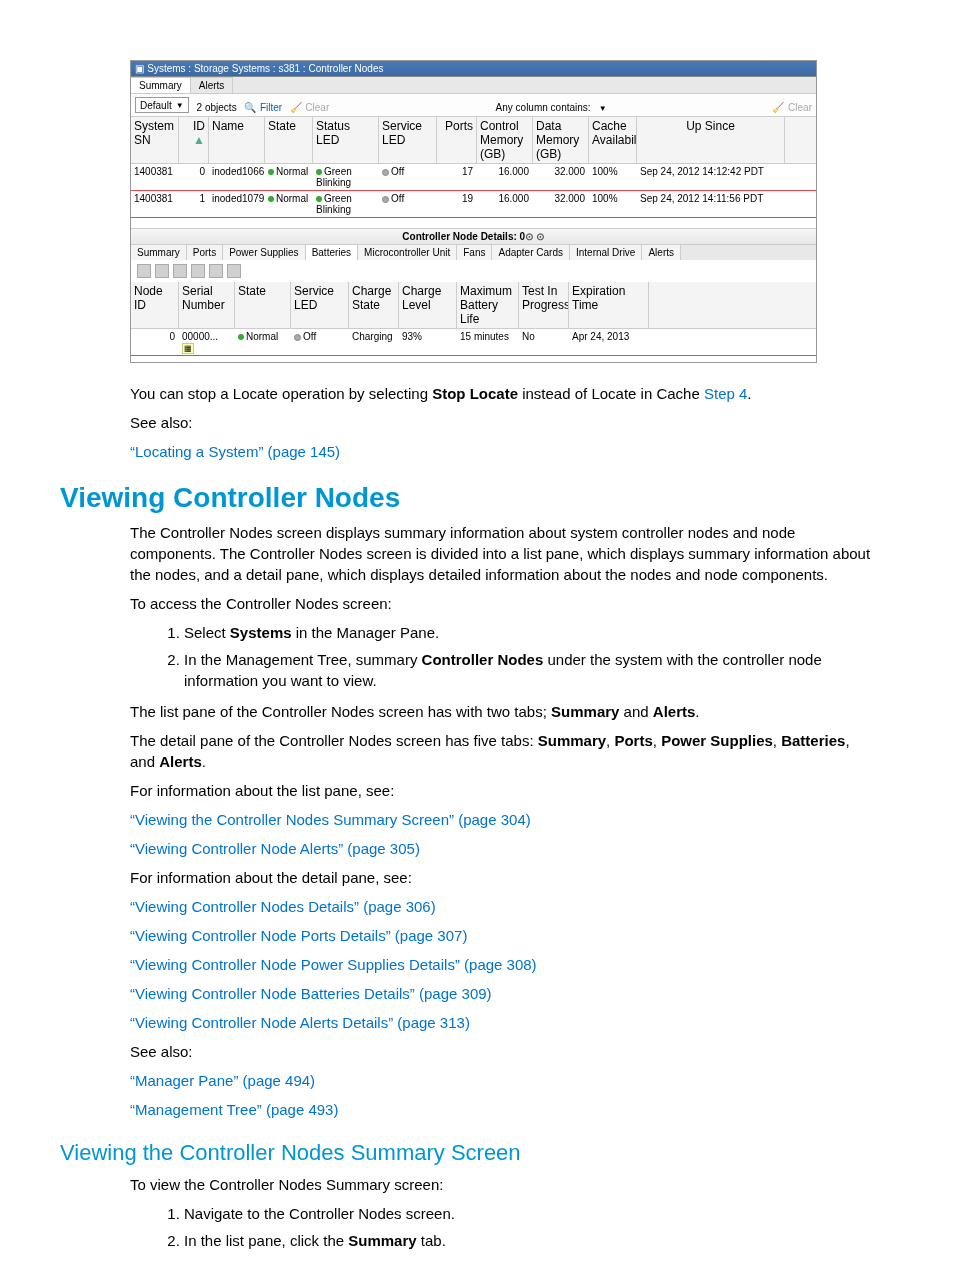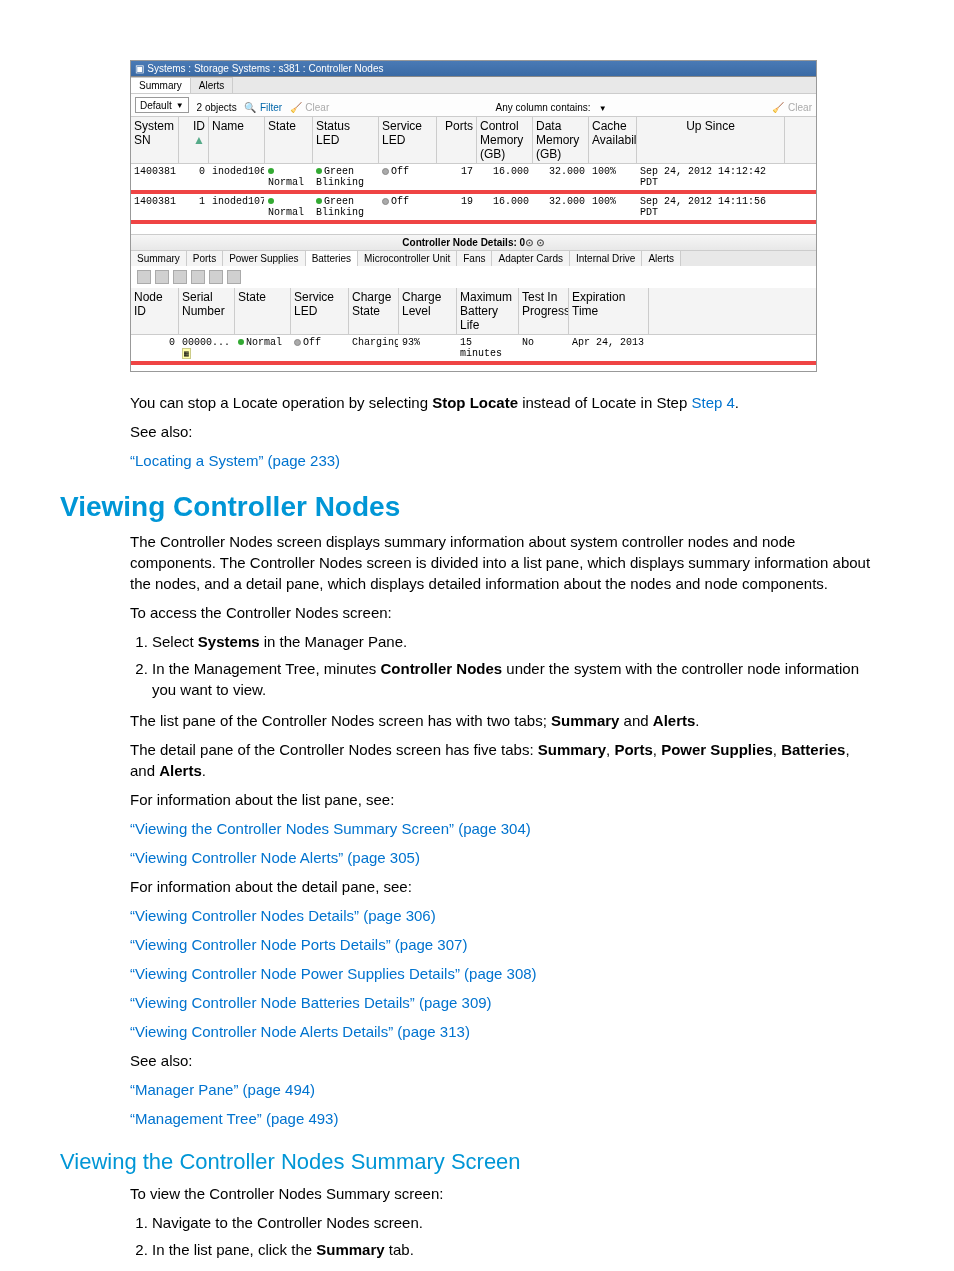--- a/index.html
+++ b/index.html
@@ -67,22 +67,21 @@
   .ss-col {
     padding: 2px 3px;
     border-right: 1px solid #ccc;
     box-sizing: border-box;
     overflow: hidden;
     white-space: normal;
   }
   .ss-row {
     display: flex;
     font-size: 10px;
-    border-bottom: 4px solid #ef4444;
-    font-family: Liberation Mono, monospace;
+    border-bottom: 1px solid #ef4444;
   }
   .ss-row .ss-col { border-right: 1px solid transparent; }
   .dot-green, .dot-gray {
     display: inline-block;
     width: 6px;
     height: 6px;
     border-radius: 50%;
     margin-right: 2px;
     vertical-align: middle;
   }
@@ -122,21 +121,21 @@
     color: #0096d6;
     font-weight: normal;
     font-size: 22px;
     margin: 20px 0 6px 0;
   }
   a.link {
     color: #0073cf;
     text-decoration: none;
   }
   ol { margin: 6px 0 10px 0; padding-left: 22px; }
-  ol li { margin-bottom: 6px; }
+  ol li { margin-bottom: 6px; margin-left: 32px; }
   .footer {
     font-size: 12px;
     margin-top: 18px;
     margin-left: 0px;
   }
   .c-syssn{width:48px}.c-id{width:30px;text-align:right}.c-name{width:56px}.c-state{width:48px}
   .c-status{width:66px}.c-svc{width:58px}.c-ports{width:40px;text-align:right}.c-ctrl{width:56px}
   .c-data{width:56px}.c-cache{width:48px}.c-up{width:148px;text-align:center}
   .d-nid{width:48px}.d-sn{width:56px}.d-state{width:56px}.d-svc{width:58px}.d-cs{width:50px}
   .d-cl{width:58px}.d-ml{width:62px}.d-tp{width:50px}.d-exp{width:80px}
@@ -252,34 +251,34 @@
       <div class="ss-col d-cl">93%</div>
       <div class="ss-col d-ml">15 minutes</div>
       <div class="ss-col d-tp">No</div>
       <div class="ss-col d-exp">Apr 24, 2013</div>
     </div>
     <div style="height:6px"></div>
   </div>
 
   <div class="body-text">
     <p>
-      <span>You can stop a Locate operation by selecting </span><b>Stop Locate</b><span> instead of Locate in Step </span><a class="link">Step 4</a><span>.</span>
+      <span>You can stop a Locate operation by selecting </span><b>Stop Locate</b><span> instead of Locate in Cache </span><a class="link">Step 4</a><span>.</span>
     </p>
     <p>See also:</p>
-    <p><a class="link">“Locating a System” (page 233)</a></p>
+    <p><a class="link">“Locating a System” (page 145)</a></p>
   </div>
 
   <h1 class="section">Viewing Controller Nodes</h1>
 
   <div class="body-text">
     <p>The Controller Nodes screen displays summary information about system controller nodes and node components. The Controller Nodes screen is divided into a list pane, which displays summary information about the nodes, and a detail pane, which displays detailed information about the nodes and node components.</p>
     <p>To access the Controller Nodes screen:</p>
     <ol>
       <li><span>Select </span><b>Systems</b><span> in the Manager Pane.</span></li>
-      <li><span>In the Management Tree, minutes </span><b>Controller Nodes</b><span> under the system with the controller node information you want to view.</span></li>
+      <li><span>In the Management Tree, summary </span><b>Controller Nodes</b><span> under the system with the controller node information you want to view.</span></li>
     </ol>
     <p>
       <span>The list pane of the Controller Nodes screen has with two tabs; </span><b>Summary</b><span> and </span><b>Alerts</b><span>.</span>
     </p>
     <p>
       <span>The detail pane of the Controller Nodes screen has five tabs: </span><b>Summary</b><span>, </span><b>Ports</b><span>, </span><b>Power Supplies</b><span>, </span><b>Batteries</b><span>, and </span><b>Alerts</b><span>.</span>
     </p>
     <p>For information about the list pane, see:</p>
     <p><a class="link">“Viewing the Controller Nodes Summary Screen” (page 304)</a></p>
     <p><a class="link">“Viewing Controller Node Alerts” (page 305)</a></p>

